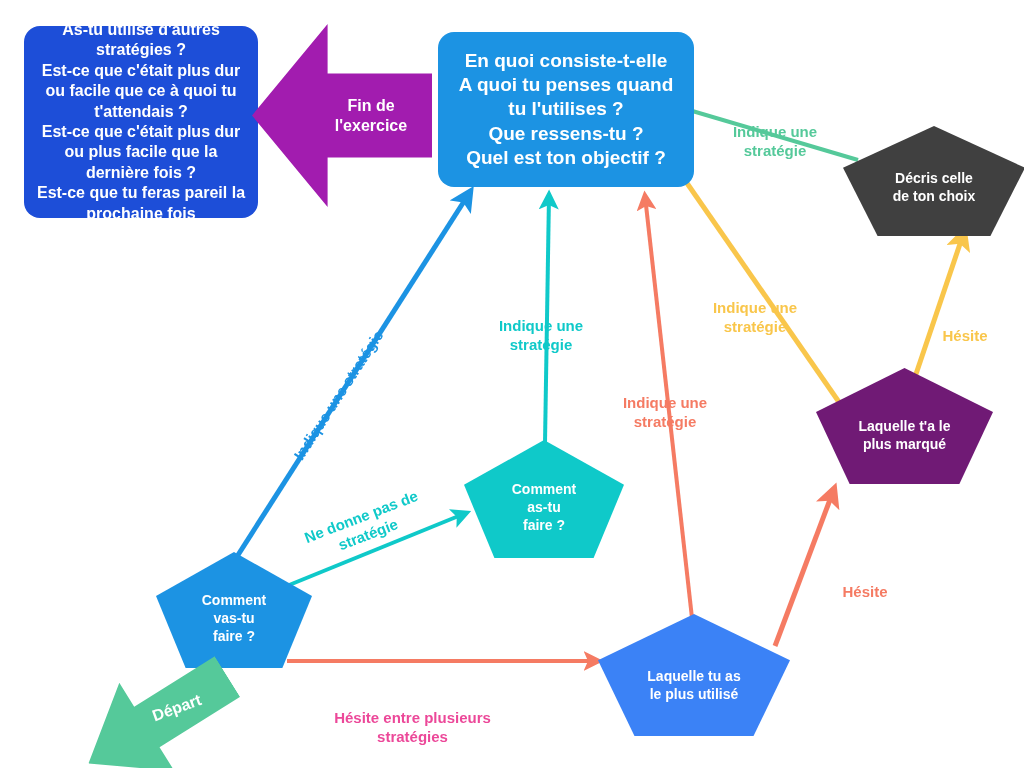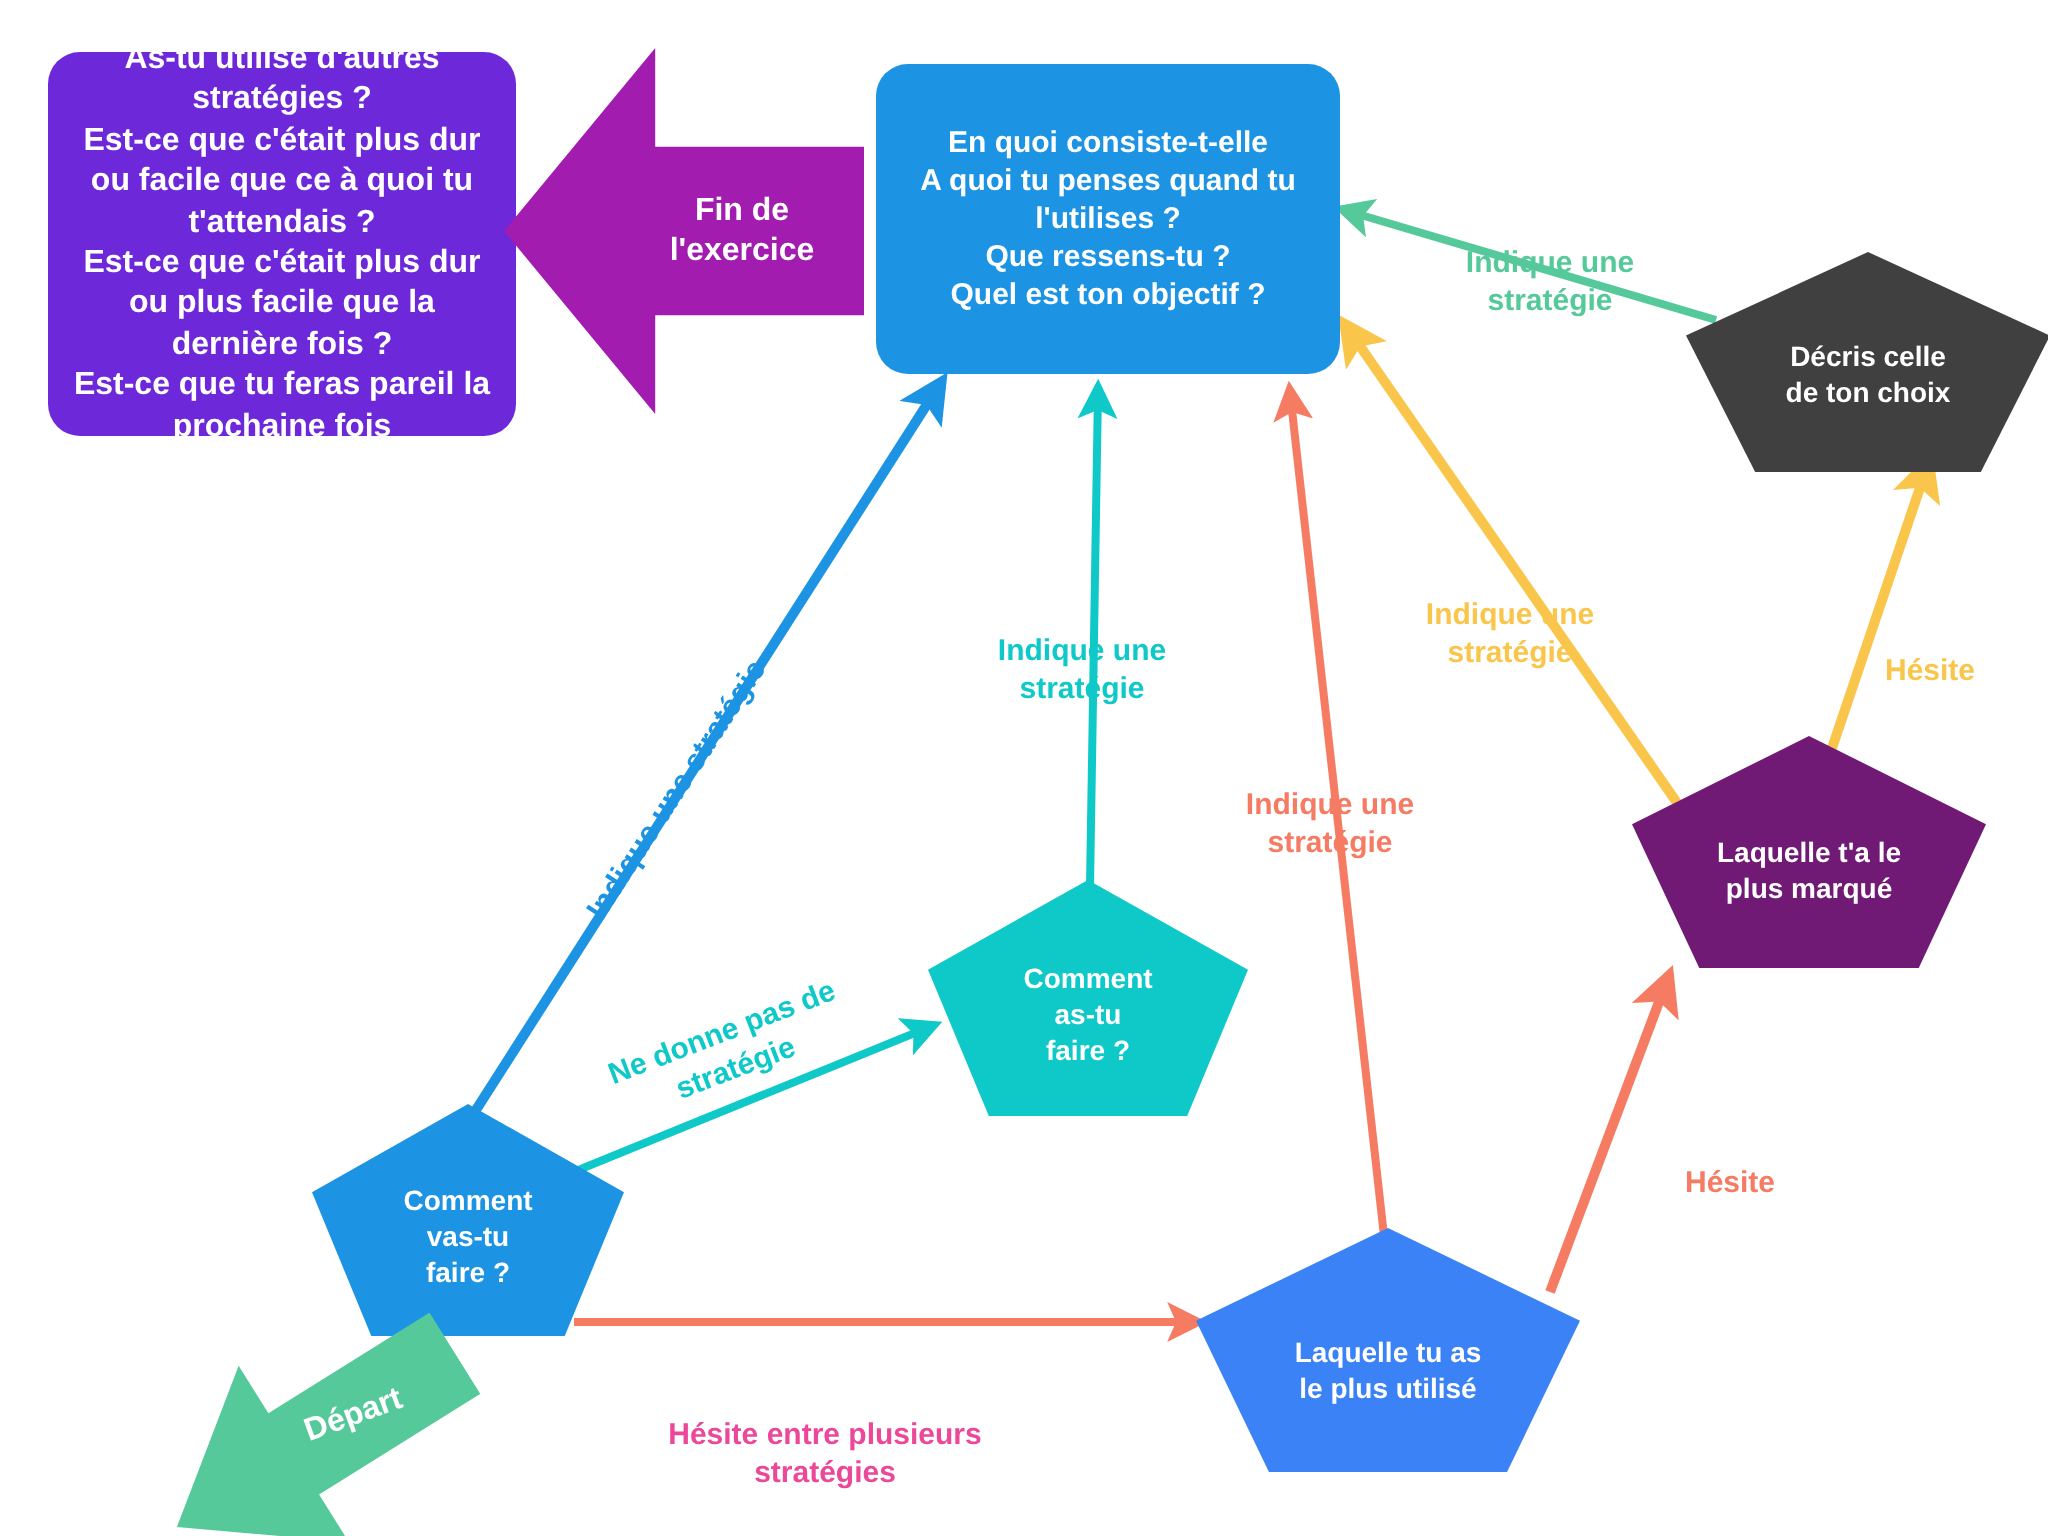--- a/index.html
+++ b/index.html
@@ -102,34 +102,34 @@
 
     <line x1="858" y1="160" x2="672" y2="105" stroke="#55C99A" stroke-width="4" marker-end="url(#ah-green)"></line>
 
     <line x1="915" y1="377" x2="964" y2="232" stroke="#F9C64B" stroke-width="5" marker-end="url(#ah-yellow)"></line>
 
     <line x1="775" y1="646" x2="834" y2="489" stroke="#F57B63" stroke-width="5" marker-end="url(#ah-red)"></line>
 
     <line x1="287" y1="661" x2="598" y2="661" stroke="#F57B63" stroke-width="4" marker-end="url(#ah-red)"></line>
   </svg>
 
-  <div class="node roundbox" style="left:24px; top:26px; width:234px; height:192px; background:#6d28d9; font-size:16px; padding:8px 10px;">
+  <div class="node roundbox" style="left:24px; top:26px; width:234px; height:192px; background:#1d4ed8; font-size:16px; padding:8px 10px;">
     <span>As-tu utilisé d'autres stratégies ?
 Est-ce que c'était plus dur ou facile que ce à quoi tu t'attendais ?
 Est-ce que c'était plus dur ou plus facile que la dernière fois ?
 Est-ce que tu feras pareil la prochaine fois</span>
   </div>
 
 
   <div class="arrow-shape arrow-left" style="left:252px; top:24px; width:180px; height:183px; background:#a21caf; font-size:16px; padding-left:58px; box-sizing:border-box;">
     <span>Fin de
 l'exercice</span>
   </div>
 
-  <div class="node roundbox" style="left:438px; top:32px; width:232px; height:155px; background:#1C93E3; font-size:15px; padding:6px 10px;">
+  <div class="node roundbox" style="left:438px; top:32px; width:256px; height:155px; background:#1C93E3; font-size:19px; padding:6px 10px;">
     <span>En quoi consiste-t-elle
 A quoi tu penses quand tu l'utilises ?
 Que ressens-tu ?
 Quel est ton objectif ?</span>
   </div>
 
   <div class="node pent" style="left:843px; top:126px; width:182px; height:110px; background:#404040; font-size:14px; padding-top:14px;">
     <span>Décris celle
 de ton choix</span>
   </div>

